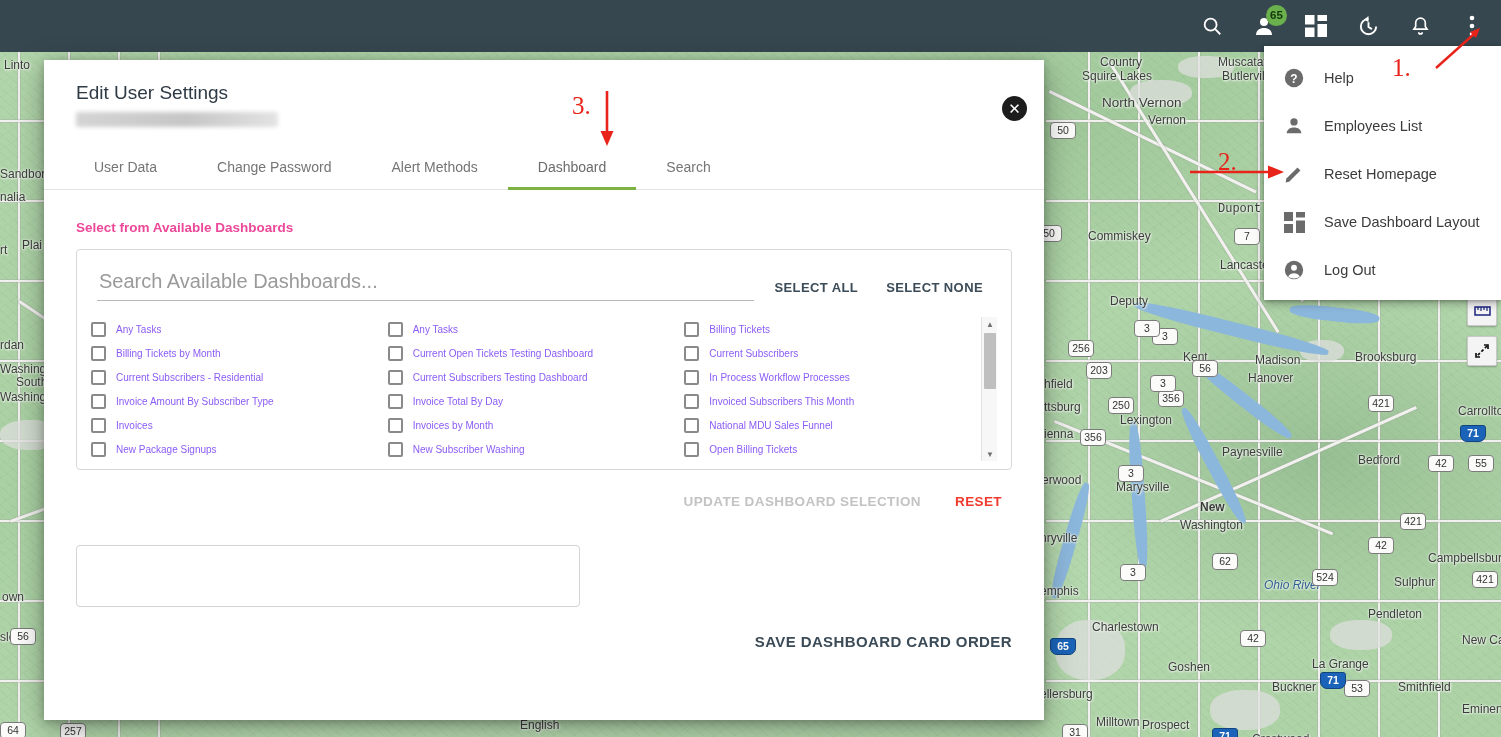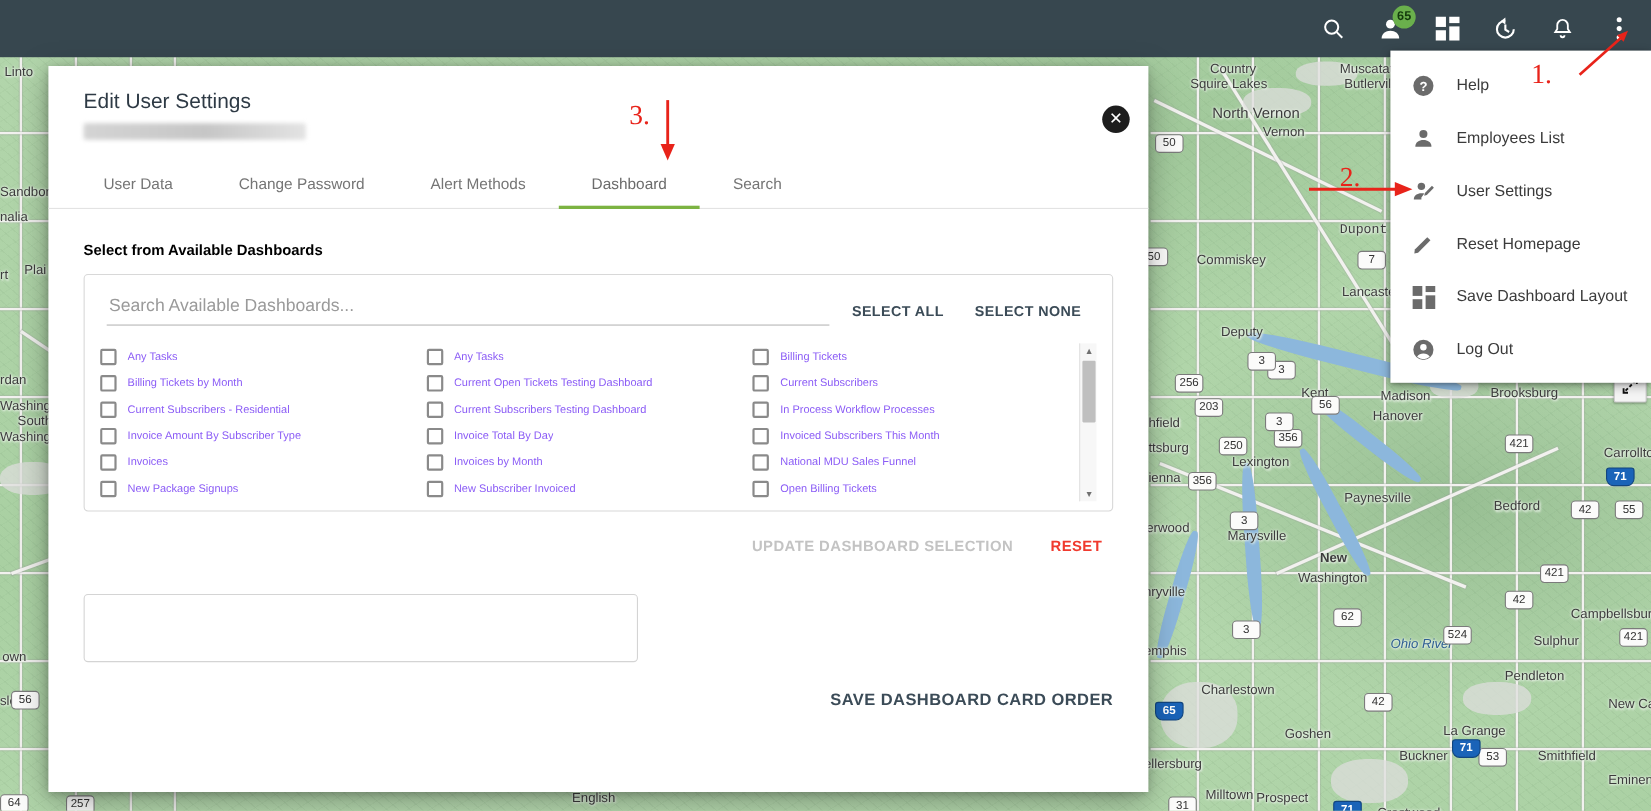--- a/index.html
+++ b/index.html
@@ -140,32 +140,32 @@
   .tab {
     padding: 14px 30px 12px 30px; font-size: 14px; color: #757575;
     cursor: pointer; border-bottom: 3px solid transparent; margin-bottom: -1px;
     white-space: nowrap;
   }
   .tab.active { color: #6b6b6b; border-bottom-color: #7cb342; }
 
   #dlg-body { flex: 1; padding: 30px 32px 0 32px; overflow: hidden; }
 
   .section-label {
-    font-size: 13.5px; font-weight: bold; color: #000000; margin-bottom: 14px;
+    font-size: 13.5px; font-weight: bold; color: #ec4899; margin-bottom: 14px;
   }
 
   #available-panel {
     border: 1px solid #d8d8d8; border-radius: 4px;
     padding: 14px 14px 8px 14px;
   }
   #panel-top { display: flex; align-items: flex-end; gap: 0; }
   #search-wrap { flex: 1; padding: 0 6px; }
   #search-input {
     width: 100%; border: none; border-bottom: 1px solid #b7b7b7;
-    padding: 6px 2px 7px 2px; font-size: 16px; color: #444;
+    padding: 6px 2px 7px 2px; font-size: 20px; color: #444;
     font-family: "Liberation Sans", sans-serif; outline: none; background: transparent;
   }
   #search-input::placeholder { color: #9a9a9a; }
   .link-btn {
     font-size: 13px; font-weight: bold; color: #3b4b57;
     letter-spacing: .4px; cursor: pointer; padding: 0 14px 6px 14px;
     white-space: nowrap;
   }
 
   #cb-scroll {
@@ -477,30 +477,20 @@
         <svg width="22" height="22" viewBox="0 0 24 24">
             <circle cx="12" cy="7.5" r="4" fill="#6b6b6b"></circle>
             <path d="M4 20c0-4.2 3.6-6.5 8-6.5s8 2.3 8 6.5z" fill="#6b6b6b"></path>
           </svg>
       </span>
       <span class="mi-label">Employees List</span>
     </div>
     <div class="menu-item">
       <span class="mi-icon">
         <svg width="22" height="22" viewBox="0 0 24 24">
-            <circle cx="10" cy="7" r="3.7" fill="#6b6b6b"></circle>
-            <path d="M2.5 20c0-4 3.4-6.2 7.5-6.2 1 0 2 .1 2.9.4L10 18v2z" fill="#6b6b6b"></path>
-            <path d="M20.5 6.5l-7 7.2-.7 2.6 2.6-.8 7-7.1z" fill="#6b6b6b"></path>
-          </svg>
-      </span>
-      <span class="mi-label">User Settings</span>
-    </div>
-    <div class="menu-item">
-      <span class="mi-icon">
-        <svg width="22" height="22" viewBox="0 0 24 24">
             <path d="M3.5 17.3L15.8 5l3.2 3.2L6.7 20.5 3 21.3z" fill="#6b6b6b"></path>
           </svg>
       </span>
       <span class="mi-label">Reset Homepage</span>
     </div>
     <div class="menu-item">
       <span class="mi-icon">
         <svg width="21" height="21" viewBox="0 0 21 21">
             <rect x="0" y="0" width="9" height="9" fill="#6b6b6b"></rect>
             <rect x="12" y="0" width="9" height="5.5" fill="#6b6b6b"></rect>
@@ -595,21 +585,21 @@
                 <div class="cb-row">
                   <span class="cb-box"></span>
                   <span class="cb-label">Invoice Total By Day</span>
                 </div>
                 <div class="cb-row">
                   <span class="cb-box"></span>
                   <span class="cb-label">Invoices by Month</span>
                 </div>
                 <div class="cb-row">
                   <span class="cb-box"></span>
-                  <span class="cb-label">New Subscriber Invoiced</span>
+                  <span class="cb-label">New Subscriber Washing</span>
                 </div>
               </div>
               <div>
                 <div class="cb-row">
                   <span class="cb-box"></span>
                   <span class="cb-label">Billing Tickets</span>
                 </div>
                 <div class="cb-row">
                   <span class="cb-box"></span>
                   <span class="cb-label">Current Subscribers</span>

